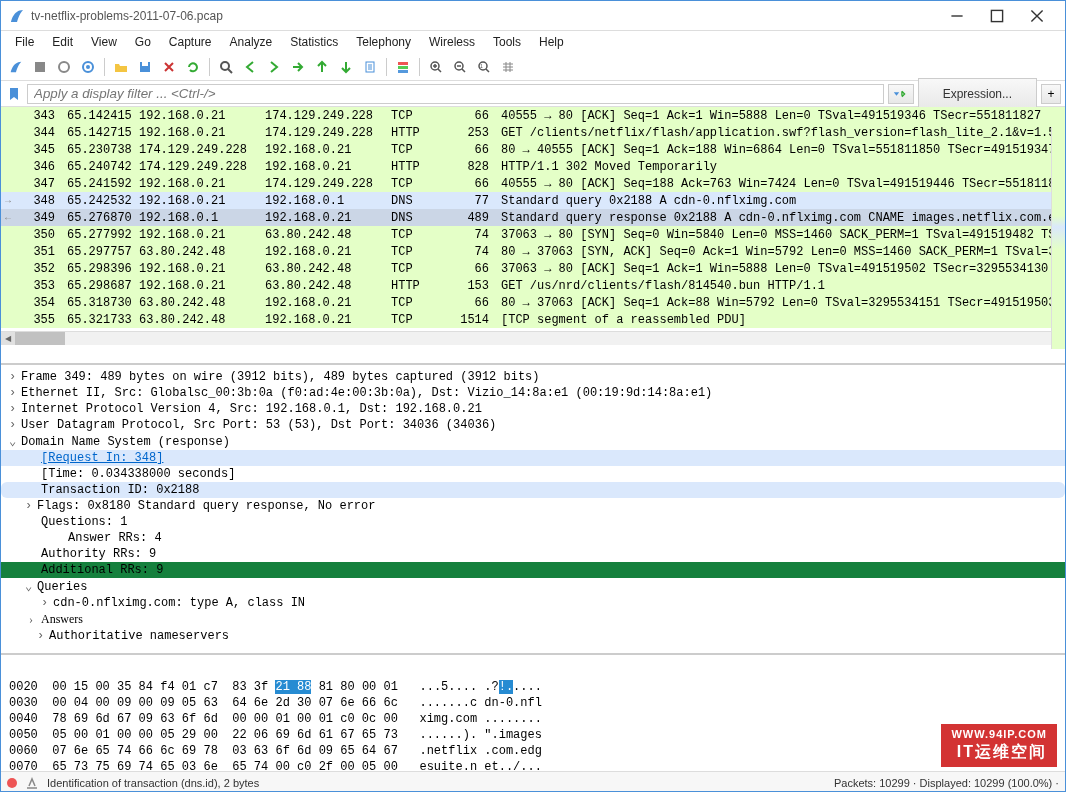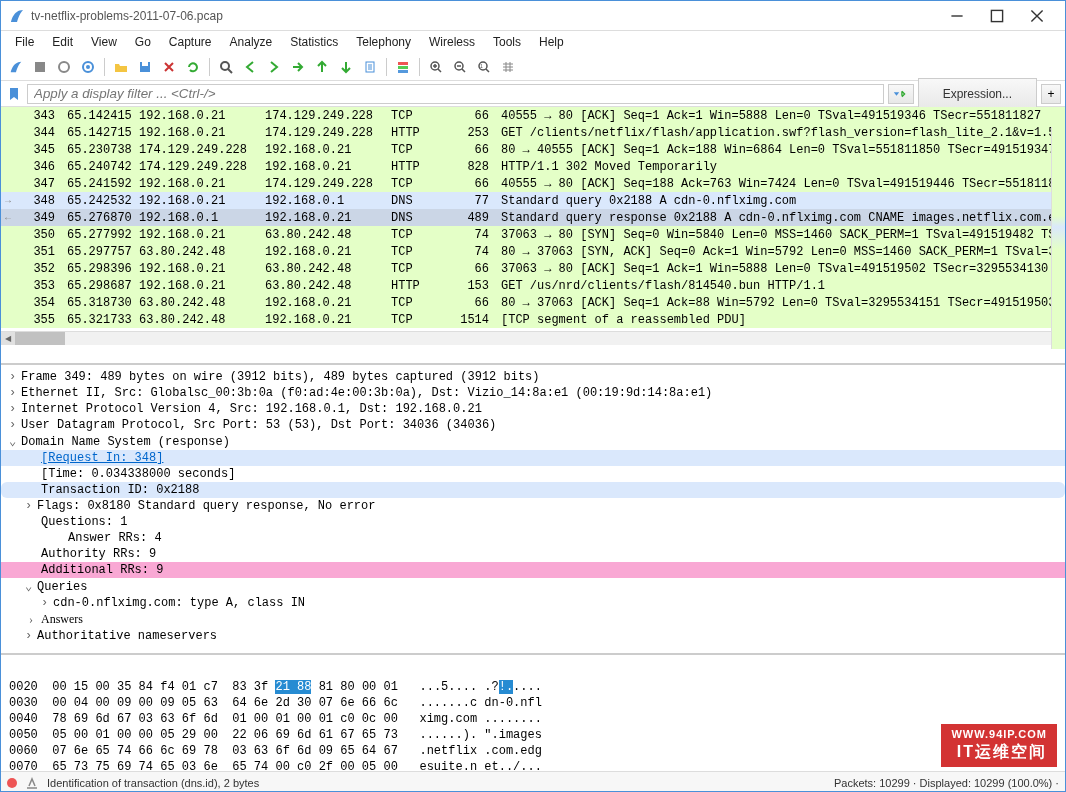--- a/index.html
+++ b/index.html
@@ -41,21 +41,21 @@
 .scrollbar-dummy .thumb { width: 50px; height: 100%; background: #c1c1c1; }
 .scrollbar-dummy .arrow { width: 14px; height: 100%; background: #e1e1e1; display:flex; align-items:center; justify-content:center; font-size:8px; color:#666;}
 .side-stripes { position:absolute; right:0; top:20px; width:14px; bottom:14px; background: linear-gradient(to bottom, #e4ffc7 0%, #e4ffc7 40%, #dae8fc 45%, #e4ffc7 55%, #e4ffc7 100%); border-left:1px solid #ddd; }
 .details { flex: 0 0 290px; overflow-y: auto; padding: 4px 0; font-family: "Consolas","Courier New",monospace; font-size: 12px; border-bottom: 2px solid #ccc; }
 .details .line { padding: 1px 4px 1px 8px; white-space: nowrap; }
 .details .exp::before { content: "›"; display:inline-block; width: 12px; color:#666; }
 .details .col2::before { content: "⌄"; display:inline-block; width: 12px; color:#666; }
 .details .leaf { padding-left: 40px; }
 .details .link { color: #0066cc; text-decoration: underline; }
 .details .hl-blue { background: #dae8fc; }
-.details .hl-grey { background: #f9a8d4; }
+.details .hl-grey { background: #15803d; }
 .hexview { flex: 1; overflow-y: auto; padding: 4px 8px; font-family: "Consolas","Courier New",monospace; font-size: 12px; margin-top: 20px; }
 .hexview .hexline { white-space: pre; line-height: 16px; }
 .hexview .sel { background: #268bd2; color: #fff; }
 .statusbar { height: 22px; border-top: 1px solid #ddd; display: flex; align-items: center; padding: 0 6px; font-size: 11px; color: #333; background: #f7f7f7; }
 .statusbar .dot { width: 10px; height: 10px; border-radius: 50%; background: #e55; margin-right: 8px; }
 .statusbar .right { margin-left: auto; }
 .watermark { position: absolute; right: 8px; bottom: 24px; background: rgba(200,0,0,0.8); color: #fff; padding: 4px 10px; font-weight: bold; font-size: 15px; display:flex; flex-direction:column; align-items:flex-end; gap:2px;}
 .watermark .t1 { font-size: 11px; letter-spacing:1px;}
 .watermark .t2 { font-size: 16px; letter-spacing:2px;}
 .shark-fin { fill: #4a90d9; }
@@ -393,27 +393,27 @@
       <div class="line leaf" style="padding-left: 40px;">[Time: 0.034338000 seconds]</div>
       <div class="line leaf hl-blue" style="padding-left: 40px; border-radius: 6px;">Transaction ID: 0x2188</div>
       <div class="line exp" style="padding-left: 24px;">Flags: 0x8180 Standard query response, No error</div>
       <div class="line leaf" style="padding-left: 40px;">Questions: 1</div>
       <div class="line leaf" style="padding-left: 19px; margin-left: 48px;">Answer RRs: 4</div>
       <div class="line leaf" style="padding-left: 40px;">Authority RRs: 9</div>
       <div class="line leaf hl-grey" style="padding-left: 40px;">Additional RRs: 9</div>
       <div class="line col2" style="padding-left: 24px;">Queries</div>
       <div class="line exp" style="padding-left: 40px;">cdn-0.nflximg.com: type A, class IN</div>
       <div class="line exp" style="padding-left: 28px; font-family: Liberation Serif, serif;">Answers</div>
-      <div class="line exp" style="padding-left: 24px;">Authoritative nameservers</div>
+      <div class="line exp" style="padding-left: 24px; margin-left: 12px;">Authoritative nameservers</div>
     </div>
 
   <div class="hexview" id="hexview">
       <div class="hexline">0020  00 15 00 35 84 f4 01 c7  83 3f <span class="sel">21 88</span> 81 80 00 01   ...5.... .?<span class="sel">!.</span>....</div>
       <div class="hexline">0030  00 04 00 09 00 09 05 63  64 6e 2d 30 07 6e 66 6c   .......c dn-0.nfl</div>
-      <div class="hexline">0040  78 69 6d 67 03 63 6f 6d  01 00 01 00 01 c0 0c 00   ximg.com ........</div>
+      <div class="hexline">0040  78 69 6d 67 09 63 6f 6d  00 00 01 00 01 c0 0c 00   ximg.com ........</div>
       <div class="hexline">0050  05 00 01 00 00 05 29 00  22 06 69 6d 61 67 65 73   ......). ".images</div>
       <div class="hexline">0060  07 6e 65 74 66 6c 69 78  03 63 6f 6d 09 65 64 67   .netflix .com.edg</div>
       <div class="hexline">0070  65 73 75 69 74 65 03 6e  65 74 00 c0 2f 00 05 00   esuite.n et../...</div>
     </div>
 </div>
 
 <div class="statusbar">
   <div class="dot"></div>
   <svg class="ico" viewBox="0 0 14 14">
       <path d="M2 12 h10 M4 10 l3 -7 l3 7" fill="none" stroke="#888" stroke-width="1.5"></path>

